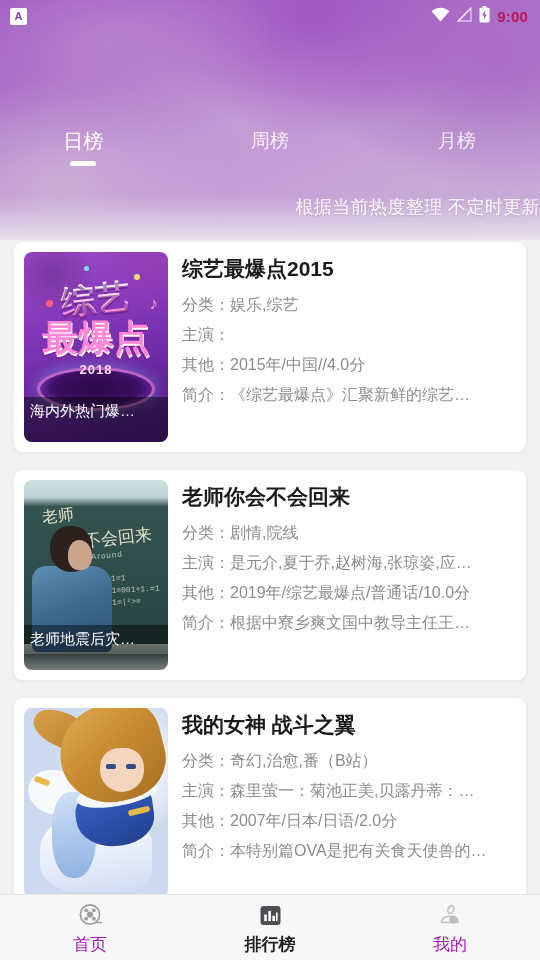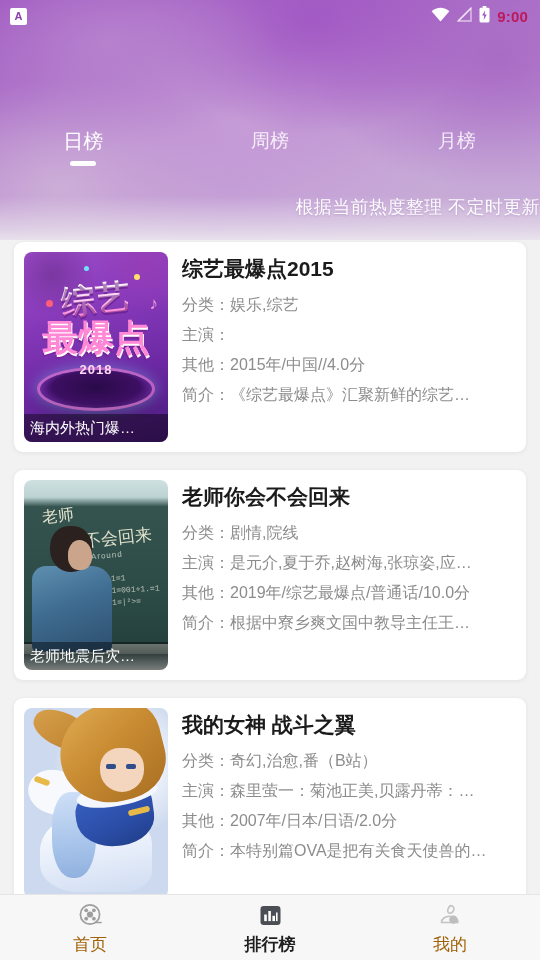--- a/index.html
+++ b/index.html
@@ -77,21 +77,21 @@
   .card:first-child { margin-top:10px; }
 
   
   .poster {
     position:relative; width:144px; height:190px; flex:0 0 144px;
     border-radius:8px; overflow:hidden; background:#ddd;
   }
   .poster-cap {
     position:absolute; left:0; bottom:0; width:100%;
     background:rgba(0,0,0,0.42); color:#fff; font-size:15px;
-    padding:4px 4px 5px 6px; white-space:nowrap; overflow:hidden;
+    padding:4px 4px 22px 6px; white-space:nowrap; overflow:hidden;
     text-overflow:ellipsis; line-height:19px;
   }
 
   
   .p1 {
     background:
       radial-gradient(circle 60px at 20% 12%, rgba(122,54,160,0.95) 0%, rgba(122,54,160,0) 70%),
       radial-gradient(circle 70px at 85% 6%, rgba(150,60,180,0.8) 0%, rgba(150,60,180,0) 70%),
       radial-gradient(ellipse 100px 40px at 50% 78%, rgba(60,20,90,0.9) 0%, rgba(60,20,90,0) 70%),
       linear-gradient(165deg,#9b4bc6 0%, #8a3cbd 28%, #6e2aa5 62%, #4a1a7d 100%);
@@ -241,21 +241,21 @@
 
   
   .bottomnav {
     position:absolute; left:0; bottom:0; width:540px; height:66px;
     background:#f7f7f7; border-top:1px solid #e6e6e6;
     display:flex; z-index:7;
   }
   .nav-item {
     flex:1; display:flex; flex-direction:column; align-items:center; justify-content:center; gap:4px;
   }
-  .nav-label { font-size:17px; color:#a16207; line-height:20px; }
+  .nav-label { font-size:17px; color:#a21caf; line-height:20px; }
   .nav-item.active .nav-label { color:#1f1f1f; font-weight:bold; }
   .nav-icon { width:30px; height:30px; display:flex; align-items:center; justify-content:center; }
 </style>
 </head>
 <body>
 
 <div id="app">
 
   <div class="header-bg"></div>
   <div class="header-fade"></div>

